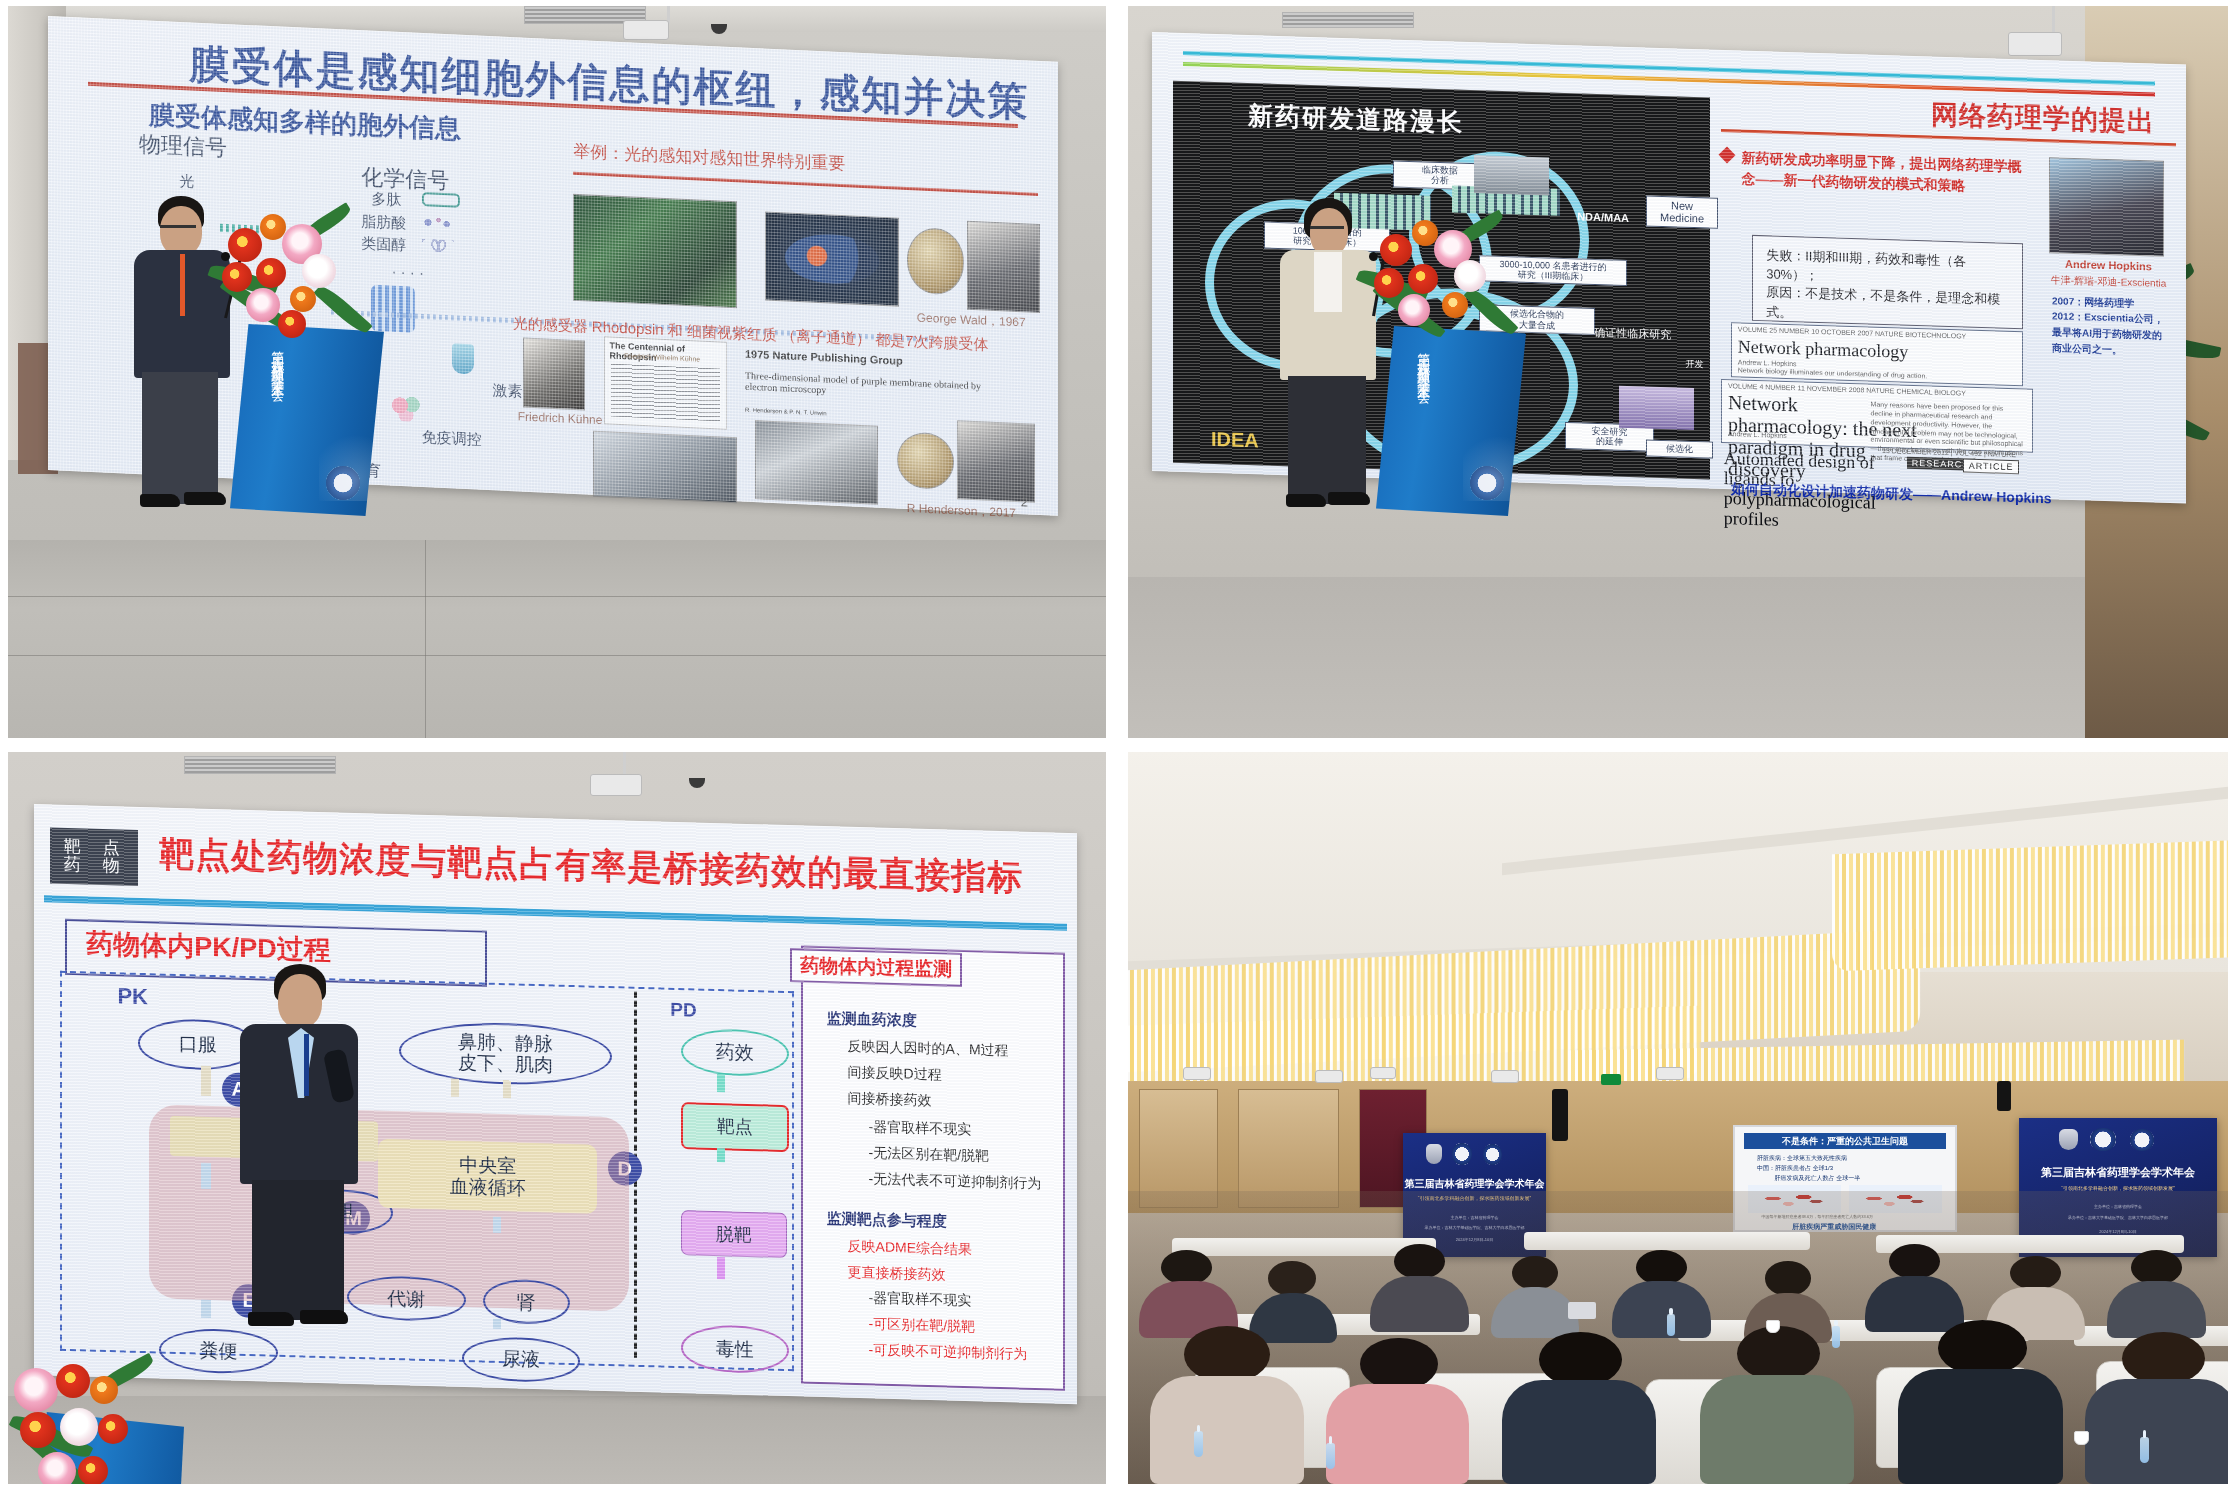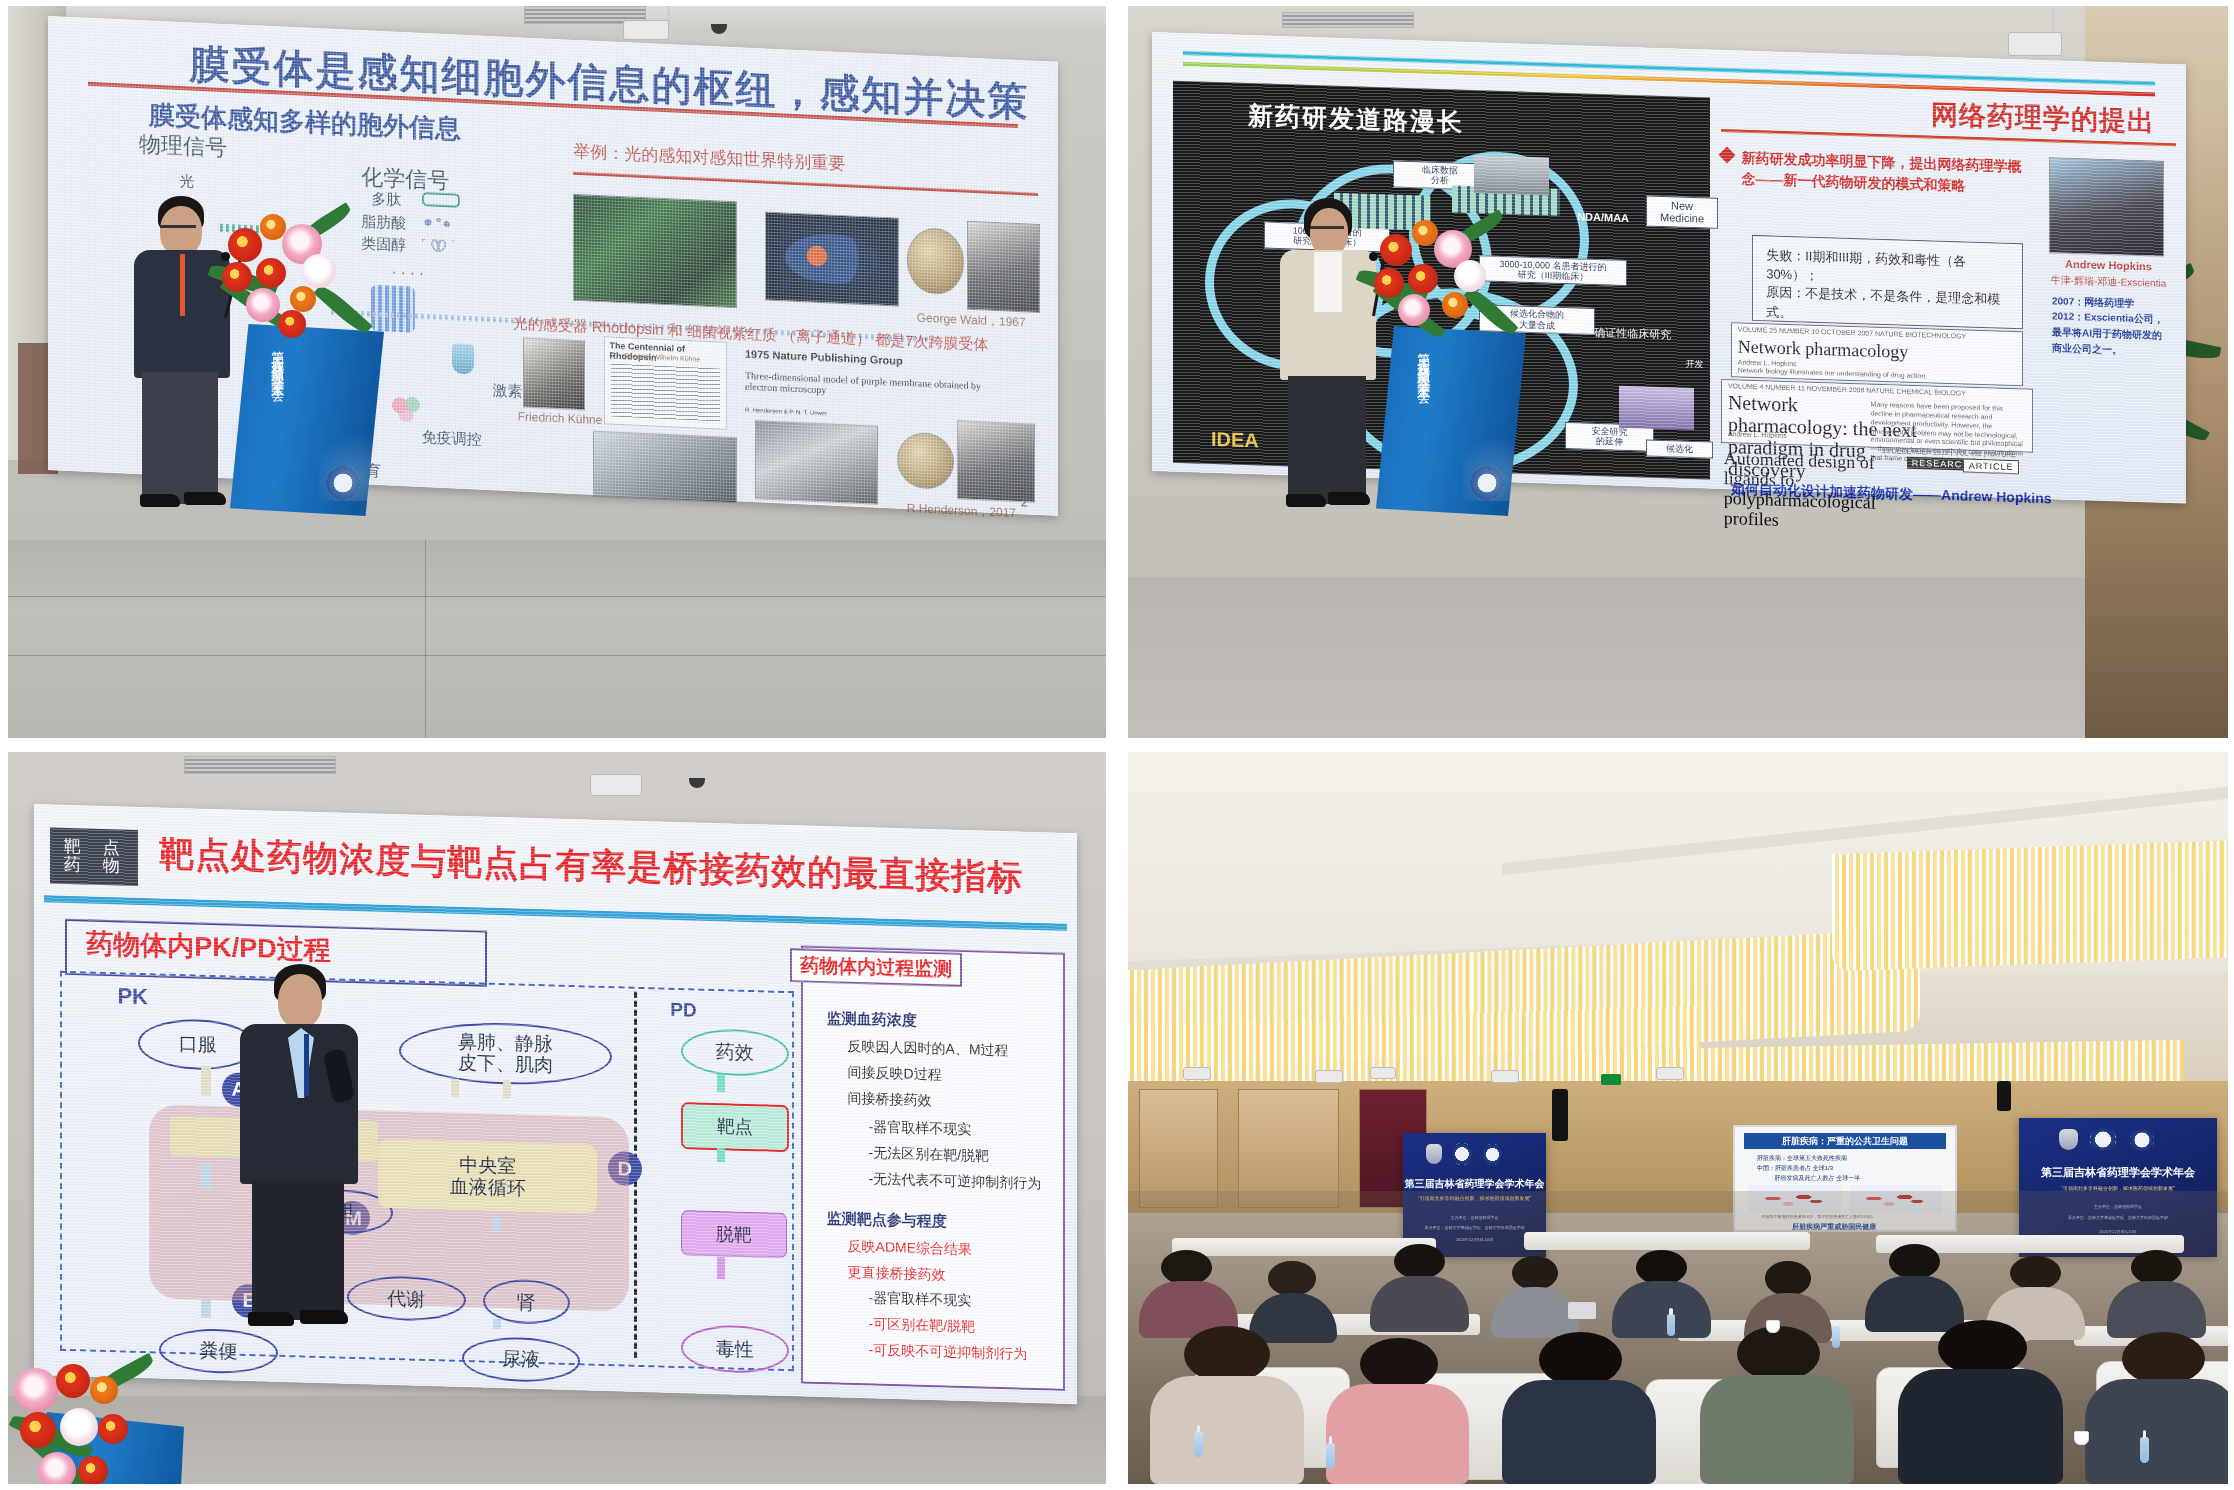--- a/index.html
+++ b/index.html
@@ -610,21 +610,21 @@
         <span class="emb" style="left:34%;top:8%;width:14%;height:18%;"></span>
         <span class="emb" style="left:56%;top:9%;width:13%;height:17%;"></span>
         <span class="btitle" style="top:36%;font-size:10px;">第三届吉林省药理学会学术年会</span>
         <span class="bsub" style="top:50%;font-size:5px;">“引领南北多学科融合创新，探求医药领域创新发展”</span>
         <span class="bsmall" style="top:66%;font-size:4px;">主办单位：吉林省药理学会</span>
         <span class="bsmall" style="top:74%;font-size:4px;">承办单位：吉林大学基础医学院、吉林大学白求恩医学部</span>
         <span class="bsmall" style="top:84%;font-size:4px;">2024年12月8日-10日</span>
       </div>
 
       <div class="screen4" style="left:55%;top:51%;width:20%;height:14%;">
-        <div class="scr-bar">肝脏疾病：严重的公共卫生问题</div>
+        <div class="scr-bar">不是条件：严重的公共卫生问题</div>
         <div class="scr-l" style="left:10%;top:26%;">肝脏疾病：全球第五大致死性疾病</div>
         <div class="scr-l" style="left:10%;top:36%;">中国：肝脏疾患者占 全球1/3</div>
         <div class="scr-l" style="left:18%;top:46%;">肝癌发病及死亡人数占 全球一半</div>
         <div class="scr-map" style="left:6%;top:56%;width:42%;height:28%;"></div>
         <div class="scr-map" style="left:52%;top:56%;width:42%;height:28%;"></div>
         <div class="scr-l" style="left:12%;top:85%;font-size:4px;color:#666;">中国每年新增肝癌患者38.6万，每年肝癌患者死亡人数约33.6万</div>
         <div class="scr-l" style="left:26%;top:92%;font-size:7px;color:#1c4f9c;font-weight:bold;">肝脏疾病严重威胁国民健康</div>
       </div>
 
       <div class="banner4" style="left:81%;top:50%;width:18%;height:19%;">

